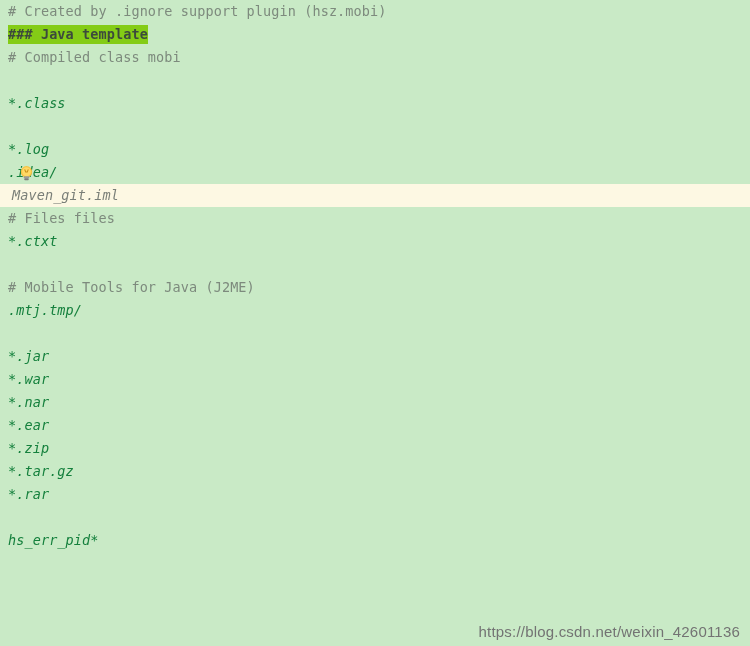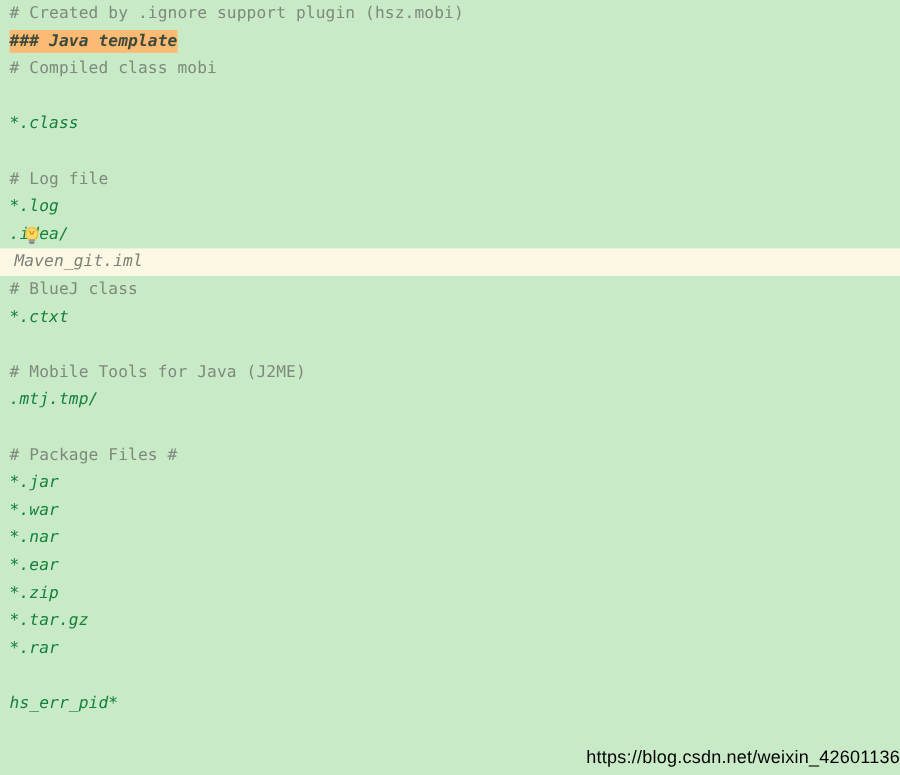--- a/index.html
+++ b/index.html
@@ -60,23 +60,22 @@
     color: transparent;
   }
 
   
   .line.section-header {
     font-weight: bold;
     font-style: normal;
     color: #3c4a3c;
   }
   .line.section-header .hl {
-    background: #fdba74;
+    background: #84cc16;
     padding: 1px 0 2px 0;
-    font-style: italic;
   }
 
   
   .line.current-line {
     background: #fdf8e3;
     width: 750px;
     padding-left: 12px;
   }
   .line.current-line .txt {
     font-style: italic;
@@ -89,59 +88,57 @@
     left: 17px;
     top: 3px;
     width: 19px;
     height: 19px;
     pointer-events: auto;
   }
 
   
   .watermark {
     position: absolute;
-    right: 0;
+    right: 10px;
     bottom: 6px;
     font-family: "Liberation Sans", sans-serif;
     font-size: 15px;
-    color: #000000;
+    color: #737373;
     letter-spacing: 0.2px;
     white-space: nowrap;
     user-select: none;
   }
 </style>
 </head>
 <body>
 
 <div id="editor">
 
   <div class="code-area">
       <div class="line comment"><span># Created by .ignore support plugin (hsz.mobi)</span></div>
       <div class="line section-header"><span class="hl">### Java template</span></div>
       <div class="line comment"><span># Compiled class mobi</span></div>
       <div class="line blank"><span></span></div>
       <div class="line pattern"><span>*.class</span></div>
       <div class="line blank"><span></span></div>
-      <div class="line comment"><span># Log file</span></div>
       <div class="line pattern"><span>*.log</span></div>
       <div class="line pattern"><span>.idea/</span><span class="bulb-icon"><svg viewBox="0 0 20 20" width="19" height="19" xmlns="http://www.w3.org/2000/svg">
             <ellipse cx="10" cy="8.2" rx="6" ry="6.2" fill="#f5c242"></ellipse>
             <ellipse cx="10" cy="8.2" rx="4.6" ry="4.8" fill="#ffd966"></ellipse>
             <path d="M8.1 5.6 L9.2 8.4 L10.8 8.4 L11.9 5.6" fill="none" stroke="#c9901a" stroke-width="1.1" stroke-linejoin="round"></path>
             <rect x="7.1" y="13.0" width="5.8" height="2.1" rx="0.7" fill="#9a9a9a"></rect>
             <rect x="7.6" y="15.1" width="4.8" height="1.9" rx="0.9" fill="#7d7d7d"></rect>
           </svg></span></div>
       <div class="line current-line"><span class="txt">Maven_git.iml</span></div>
-      <div class="line comment"><span># BlueJ class</span></div>
+      <div class="line comment"><span># Files files</span></div>
       <div class="line pattern"><span>*.ctxt</span></div>
       <div class="line blank"><span></span></div>
       <div class="line comment"><span># Mobile Tools for Java (J2ME)</span></div>
       <div class="line pattern"><span>.mtj.tmp/</span></div>
       <div class="line blank"><span></span></div>
-      <div class="line comment"><span># Package Files #</span></div>
       <div class="line pattern"><span>*.jar</span></div>
       <div class="line pattern"><span>*.war</span></div>
       <div class="line pattern"><span>*.nar</span></div>
       <div class="line pattern"><span>*.ear</span></div>
       <div class="line pattern"><span>*.zip</span></div>
       <div class="line pattern"><span>*.tar.gz</span></div>
       <div class="line pattern"><span>*.rar</span></div>
       <div class="line blank"><span></span></div>
       <div class="line pattern"><span>hs_err_pid*</span></div>
     </div>

